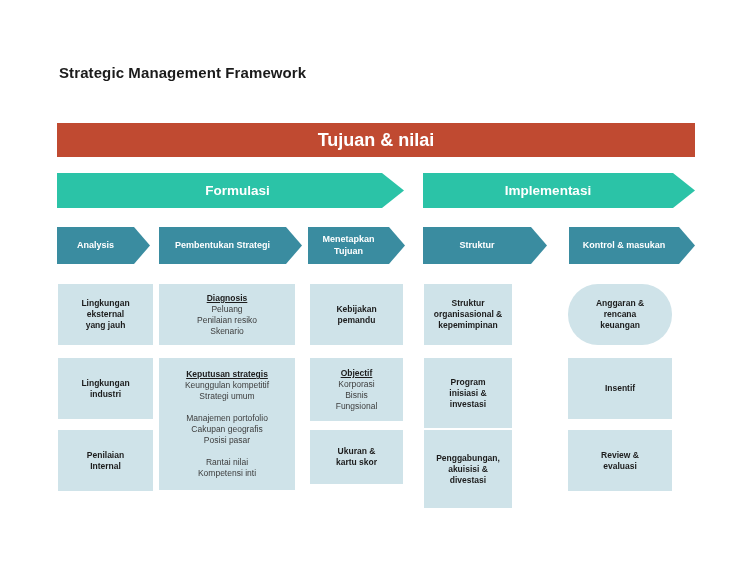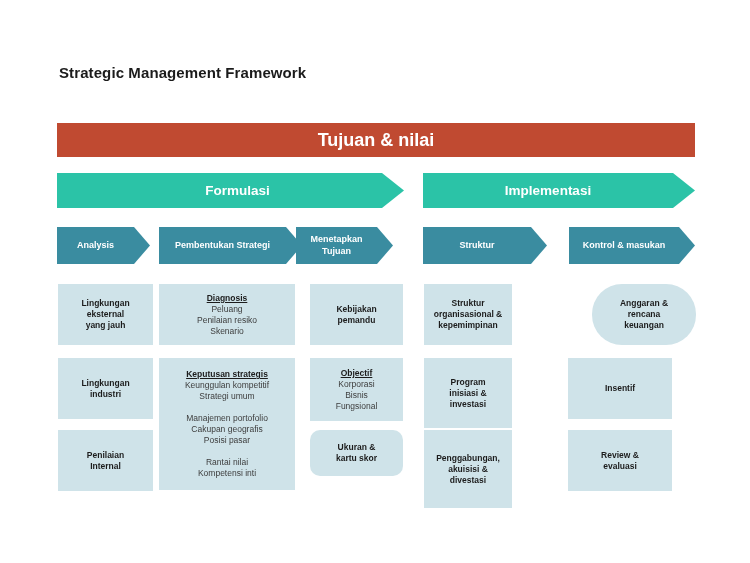--- a/index.html
+++ b/index.html
@@ -77,21 +77,21 @@
   <div class="arrow phase" style="left:423px;width:272px;">
     <span>Implementasi</span>
   </div>
 
   <div class="arrow step" style="left:57px;width:93px;">
     <span>Analysis</span>
   </div>
   <div class="arrow step" style="left:159px;width:143px;">
     <span>Pembentukan Strategi</span>
   </div>
-  <div class="arrow step" style="left:296px;width:97px;">
+  <div class="arrow step" style="left:308px;width:97px;">
     <span>Menetapkan Tujuan</span>
   </div>
   <div class="arrow step" style="left:423px;width:124px;">
     <span>Struktur</span>
   </div>
   <div class="arrow step" style="left:569px;width:126px;">
     <span>Kontrol &amp; masukan</span>
   </div>
 
   <div class="box" style="left:58px;top:284px;width:95px;height:61px;">
@@ -130,42 +130,42 @@
   <div class="box" style="left:310px;top:284px;width:93px;height:61px;">
       <div class="ln b">Kebijakan</div>
       <div class="ln b">pemandu</div>
     </div>
   <div class="box" style="left:310px;top:358px;width:93px;height:63px;">
       <div class="ln b u">Objectif</div>
       <div class="ln">Korporasi</div>
       <div class="ln">Bisnis</div>
       <div class="ln">Fungsional</div>
     </div>
-  <div class="box" style="left:310px;top:430px;width:93px;height:46px;border-radius:10px;">
+  <div class="box" style="left:310px;top:430px;width:93px;height:54px;">
       <div class="ln b">Ukuran &amp;</div>
       <div class="ln b">kartu skor</div>
     </div>
 
   <div class="box" style="left:424px;top:284px;width:88px;height:61px;">
       <div class="ln b">Struktur</div>
       <div class="ln b">organisasional &amp;</div>
       <div class="ln b">kepemimpinan</div>
     </div>
   <div class="box" style="left:424px;top:358px;width:88px;height:70px;">
       <div class="ln b">Program</div>
       <div class="ln b">inisiasi &amp;</div>
       <div class="ln b">investasi</div>
     </div>
   <div class="box" style="left:424px;top:430px;width:88px;height:78px;">
       <div class="ln b">Penggabungan,</div>
       <div class="ln b">akuisisi &amp;</div>
       <div class="ln b">divestasi</div>
     </div>
 
-  <div class="box" style="left:592px;top:284px;width:104px;height:61px;border-radius:30px;">
+  <div class="box" style="left:568px;top:284px;width:104px;height:61px;border-radius:30px;">
       <div class="ln b">Anggaran &amp;</div>
       <div class="ln b">rencana</div>
       <div class="ln b">keuangan</div>
     </div>
   <div class="box" style="left:568px;top:358px;width:104px;height:61px;">
       <div class="ln b">Insentif</div>
     </div>
   <div class="box" style="left:568px;top:430px;width:104px;height:61px;">
       <div class="ln b">Review &amp;</div>
       <div class="ln b">evaluasi</div>

